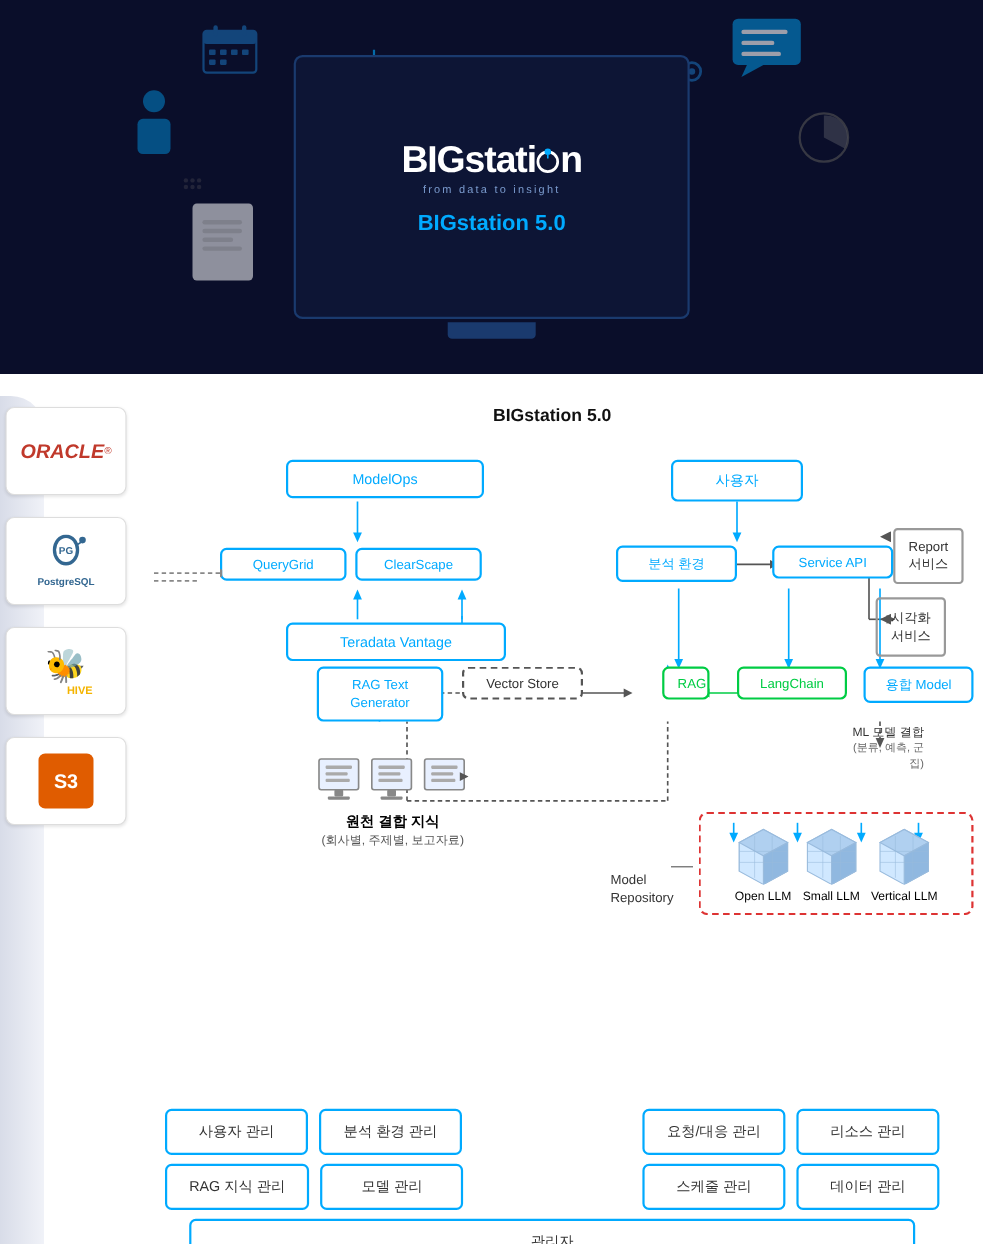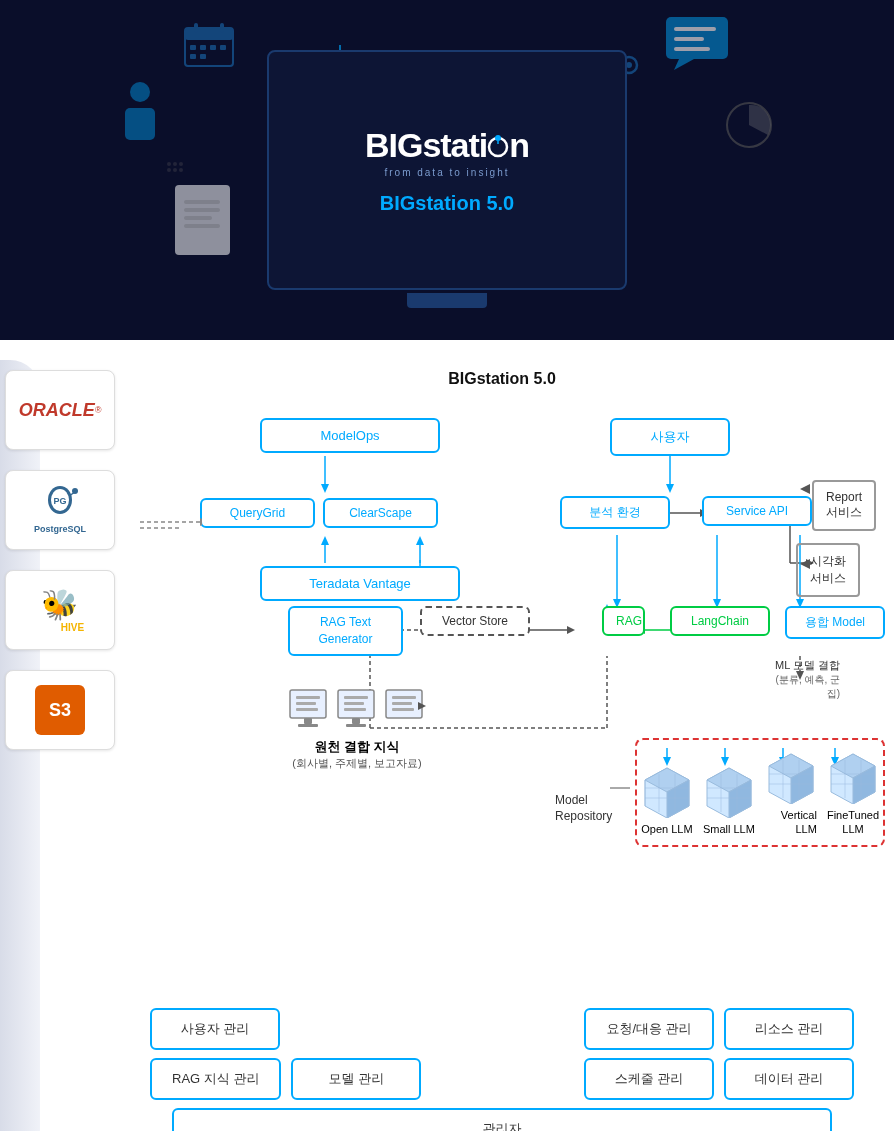--- a/index.html
+++ b/index.html
@@ -587,47 +587,37 @@
                 <polygon points="48,14 48,40 26,52 26,26" fill="#90b8e0" stroke="#99bbdd" stroke-width="1"></polygon>
                 <line x1="18" y1="8" x2="18" y2="46" stroke="#99bbdd" stroke-width="0.5"></line>
                 <line x1="34" y1="8" x2="34" y2="46" stroke="#99bbdd" stroke-width="0.5"></line>
                 <line x1="4" y1="22" x2="48" y2="22" stroke="#99bbdd" stroke-width="0.5"></line>
                 <line x1="4" y1="32" x2="48" y2="32" stroke="#99bbdd" stroke-width="0.5"></line>
               </svg>
               <div style="font-size:11px;text-align:right;line-height:1.3;">Vertical
 LLM</div>
             </div>
 
-            <div style="display:flex;flex-direction:column;align-items:center;gap:4px;">
-              <svg width="52" height="52" viewBox="0 0 52 52">
-                <polygon points="4,40 4,14 26,2 48,14 48,40 26,52" fill="#d0e8ff" stroke="#99bbdd" stroke-width="1"></polygon>
-                <polygon points="4,14 26,2 48,14 26,26" fill="#b0d0f0" stroke="#99bbdd" stroke-width="1"></polygon>
-                <polygon points="48,14 48,40 26,52 26,26" fill="#90b8e0" stroke="#99bbdd" stroke-width="1"></polygon>
-                <line x1="18" y1="8" x2="18" y2="46" stroke="#99bbdd" stroke-width="0.5"></line>
-                <line x1="34" y1="8" x2="34" y2="46" stroke="#99bbdd" stroke-width="0.5"></line>
-                <line x1="4" y1="22" x2="48" y2="22" stroke="#99bbdd" stroke-width="0.5"></line>
-                <line x1="4" y1="32" x2="48" y2="32" stroke="#99bbdd" stroke-width="0.5"></line>
-              </svg>
-              <div style="font-size:11px;text-align:center;line-height:1.3;">FineTuned
-LLM</div>
-            </div>
           </div>
         </div>
       </div>
 
       <div class="pos" style="left:415px;top:385px;">
         <div style="font-size:12px;color:#333;line-height:1.3;">Model<br>Repository</div>
       </div>
 
     </div>
 
     <div class="mgmt-section">
       <div class="mgmt-row">
         <div class="mgmt-box">
           <span>사용자 관리</span>
+        </div>
+        <div class="mgmt-box">
+          <span>분석 환경 관리</span>
         </div>
         <div style="flex:1;"></div>
         <div class="mgmt-box">
           <span>요청/대응 관리</span>
         </div>
         <div class="mgmt-box">
           <span>리소스 관리</span>
         </div>
       </div>
       <div class="mgmt-row">

